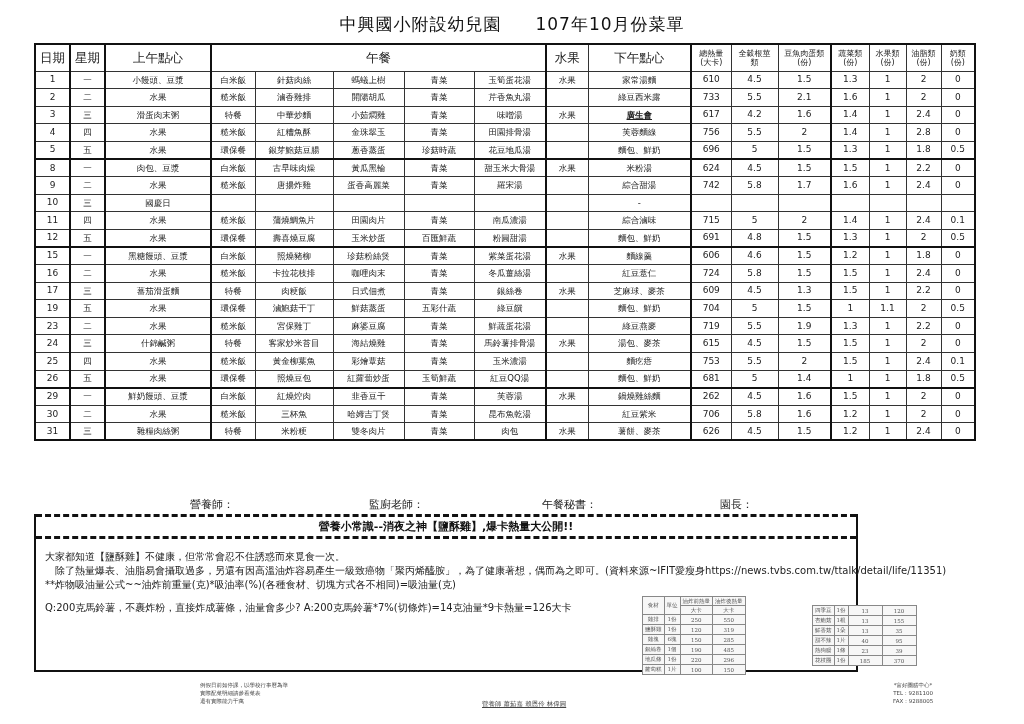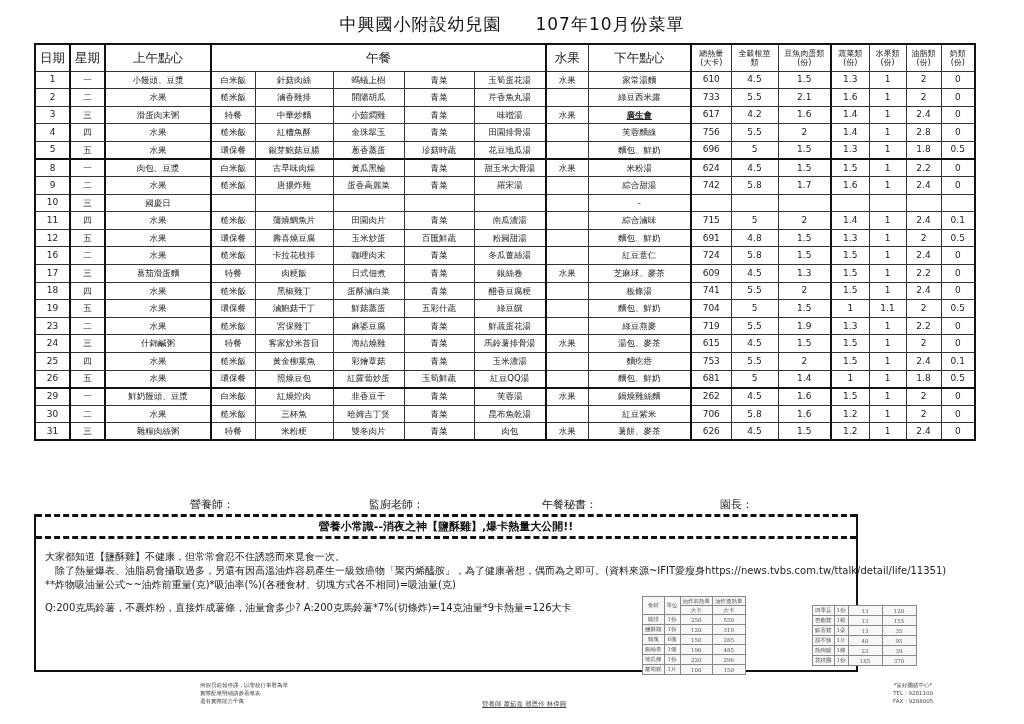--- a/index.html
+++ b/index.html
@@ -290,20 +290,39 @@
         <td class="bl"></td>
         <td class="br">麵包、鮮奶</td>
         <td class="num">691</td>
         <td class="num">4.8</td>
         <td class="num br">1.5</td>
         <td class="num">1.3</td>
         <td class="num">1</td>
         <td class="num">2</td>
         <td class="num">0.5</td>
       </tr>
+      <tr class="wk">
+        <td class="num br">15</td>
+        <td class="br">一</td>
+        <td class="br">黑糖饅頭、豆漿</td>
+        <td class="">白米飯</td>
+        <td class="">照燒豬柳</td>
+        <td class="">珍菇粉絲煲</td>
+        <td class="">青菜</td>
+        <td class="">紫菜蛋花湯</td>
+        <td class="bl">水果</td>
+        <td class="br">麵線羹</td>
+        <td class="num">606</td>
+        <td class="num">4.6</td>
+        <td class="num br">1.5</td>
+        <td class="num">1.2</td>
+        <td class="num">1</td>
+        <td class="num">1.8</td>
+        <td class="num">0</td>
+      </tr>
       <tr>
         <td class="num br">16</td>
         <td class="br">二</td>
         <td class="br">水果</td>
         <td class="">糙米飯</td>
         <td class="">卡拉花枝排</td>
         <td class="">咖哩肉末</td>
         <td class="">青菜</td>
         <td class="">冬瓜薑絲湯</td>
         <td class="bl"></td>
@@ -326,39 +345,20 @@
         <td class="">青菜</td>
         <td class="">銀絲卷</td>
         <td class="bl">水果</td>
         <td class="br">芝麻球、麥茶</td>
         <td class="num">609</td>
         <td class="num">4.5</td>
         <td class="num br">1.3</td>
         <td class="num">1.5</td>
         <td class="num">1</td>
         <td class="num">2.2</td>
-        <td class="num">0</td>
-      </tr>
-      <tr>
-        <td class="num br">18</td>
-        <td class="br">四</td>
-        <td class="br">水果</td>
-        <td class="">糙米飯</td>
-        <td class="">黑椒雞丁</td>
-        <td class="">蛋酥滷白菜</td>
-        <td class="">青菜</td>
-        <td class="">醋香豆腐粳</td>
-        <td class="bl"></td>
-        <td class="br">板條湯</td>
-        <td class="num">741</td>
-        <td class="num">5.5</td>
-        <td class="num br">2</td>
-        <td class="num">1.5</td>
-        <td class="num">1</td>
-        <td class="num">2.4</td>
         <td class="num">0</td>
       </tr>
       <tr>
         <td class="num br">19</td>
         <td class="br">五</td>
         <td class="br">水果</td>
         <td class="">環保餐</td>
         <td class="">滷鮑菇干丁</td>
         <td class="">鮮菇蒸蛋</td>
         <td class="">五彩什蔬</td>

